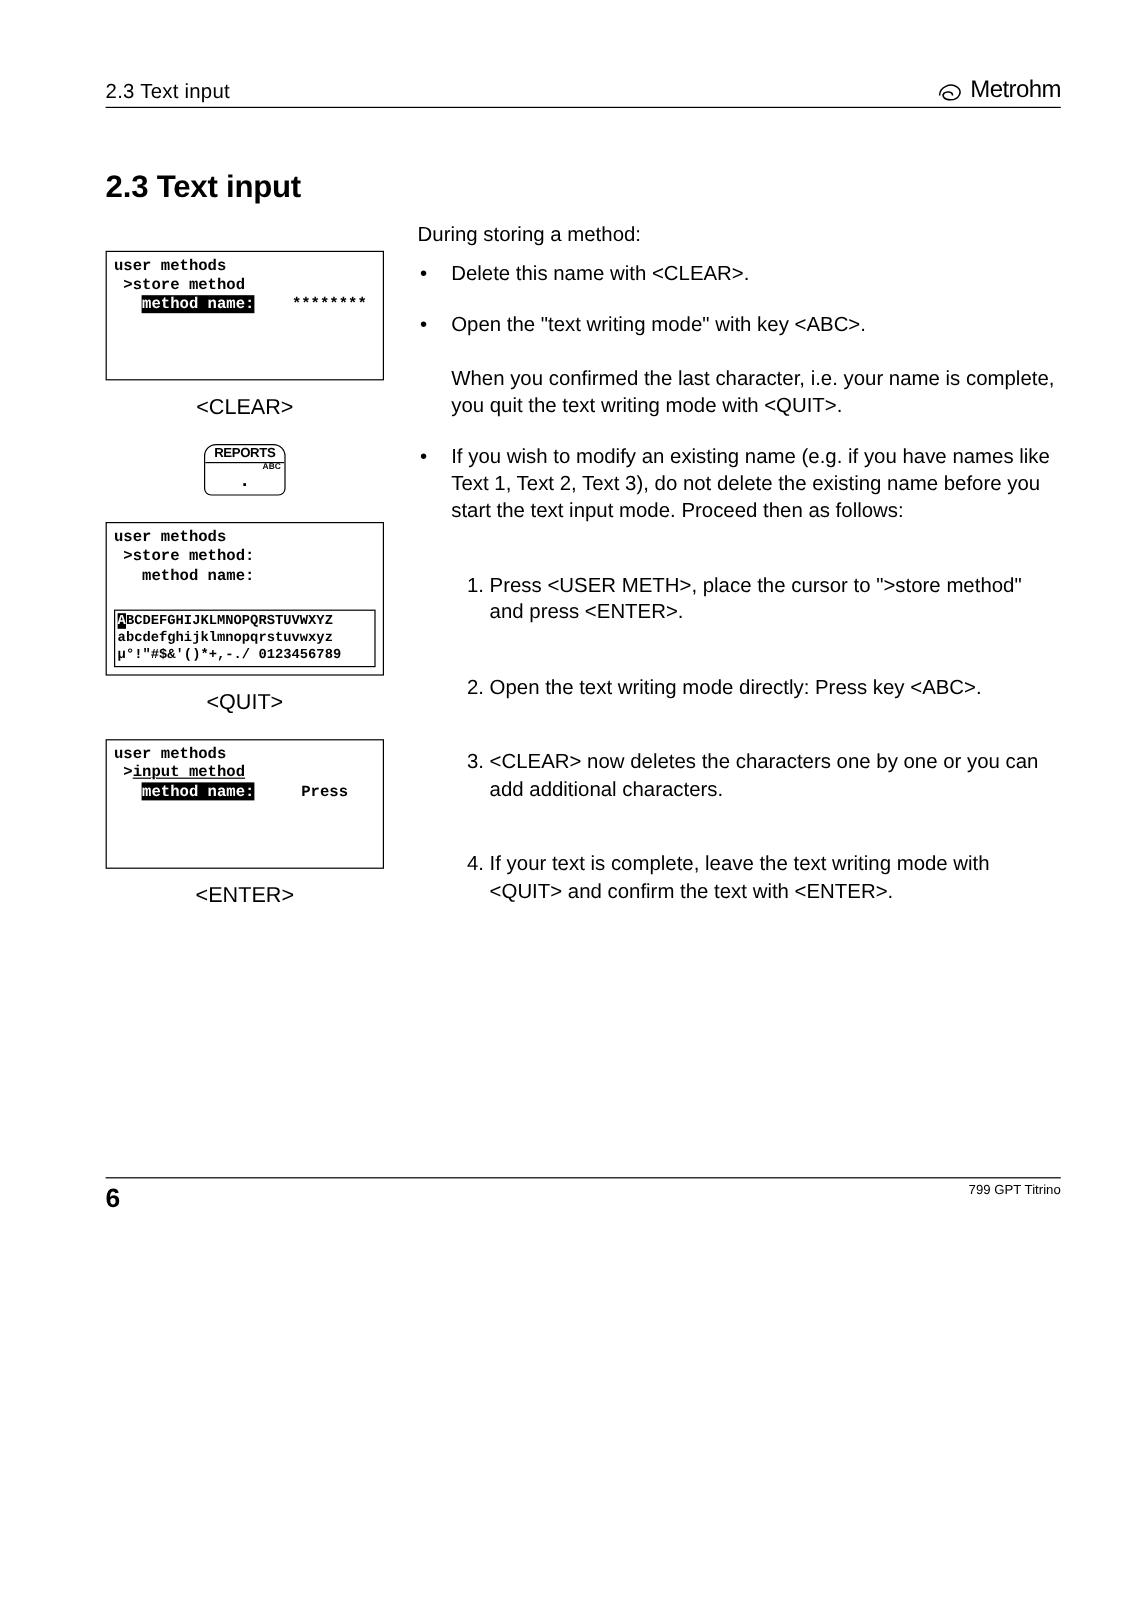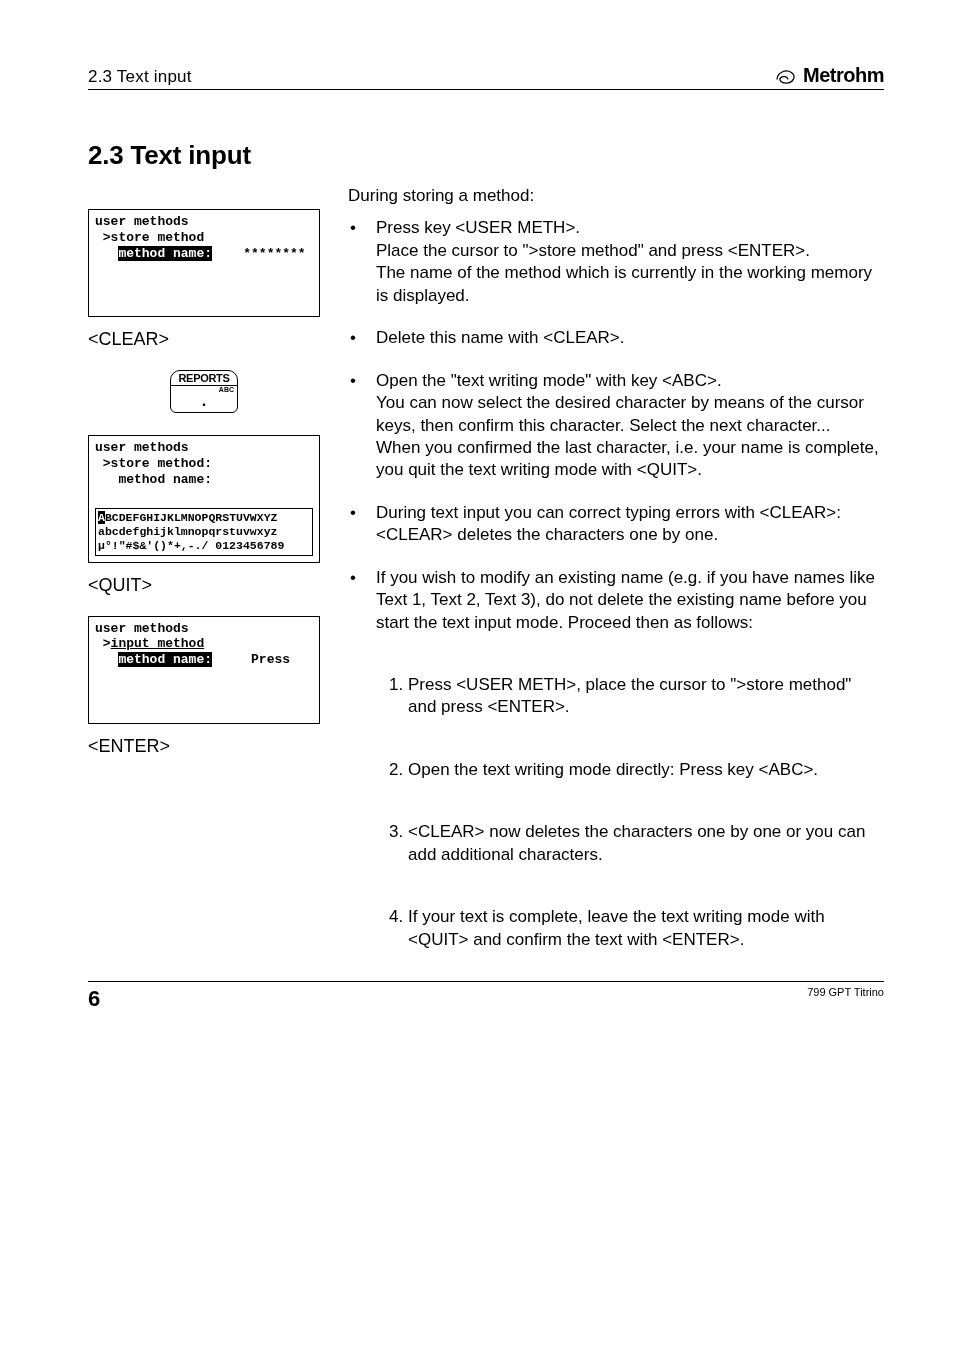--- a/index.html
+++ b/index.html
@@ -29,21 +29,21 @@
     font-size: 17px;
     letter-spacing: 0.2px;
   }
   .header-right {
     display: flex;
     align-items: center;
     gap: 6px;
   }
   .logo-svg { width: 22px; height: 18px; }
   .logo-text {
-    font-weight: 700;
+    font-weight: 400;
     font-size: 20px;
     letter-spacing: -0.5px;
     text-align: center;
   }
   h2.section-title {
     font-size: 26px;
     font-weight: 900;
     margin: 50px 0 14px 0;
     letter-spacing: -0.2px;
   }
@@ -74,20 +74,21 @@
     box-sizing: border-box;
     min-height: 108px;
   }
   .lcd .inv {
     background: #000;
     color: #fff;
     padding: 0 0;
   }
   .lcd .under { text-decoration: underline; }
   .center-label {
+    text-align: center;
     font-size: 18px;
     margin: 12px 0 20px 0;
   }
   
   .reports-key-wrap { text-align:center; margin: 0 0 22px 0; }
   .reports-key {
     border: 1.5px solid #000;
     border-radius: 10px 10px 6px 6px;
     width: 66px;
     margin: 0 auto;
@@ -221,35 +222,26 @@
 
       <div class="center-label">&lt;ENTER&gt;</div>
 
     </div>
 
     <div class="right-col">
       <p class="intro">During storing a method:</p>
 
       <ul class="bullets">
         <li>
-          <span>Press key &lt;USER METH&gt;.</span><br>
-          <span>Place the cursor to "&gt;store method" and press &lt;ENTER&gt;.</span><br>
-          <span>The name of the method which is currently in the working memory is displayed.</span>
-        </li>
-        <li>
           <span>Delete this name with &lt;CLEAR&gt;.</span>
         </li>
         <li>
           <span>Open the "text writing mode" with key &lt;ABC&gt;.</span><br>
-          <span>You can now select the desired character by means of the cursor keys, then confirm this character. Select the next character...</span><br>
+          <br>
           <span>When you confirmed the last character, i.e. your name is complete, you quit the text writing mode with &lt;QUIT&gt;.</span><br>
-        </li>
-        <li>
-          <span>During text input you can correct typing errors with &lt;CLEAR&gt;:</span><br>
-          <span>&lt;CLEAR&gt; deletes the characters one by one.</span>
         </li>
         <li>
           <span>If you wish to modify an existing name (e.g. if you have names like Text 1, Text 2, Text 3), do not delete the existing name before you start the text input mode. Proceed then as follows:</span>
           <ol class="sublist">
             <li>Press &lt;USER METH&gt;, place the cursor to "&gt;store method" and press &lt;ENTER&gt;.</li>
             <li>Open the text writing mode directly: Press key &lt;ABC&gt;.</li>
             <li>&lt;CLEAR&gt; now deletes the characters one by one or you can add additional characters.</li>
             <li>If your text is complete, leave the text writing mode with &lt;QUIT&gt; and confirm the text with &lt;ENTER&gt;.</li>
           </ol>
         </li>

